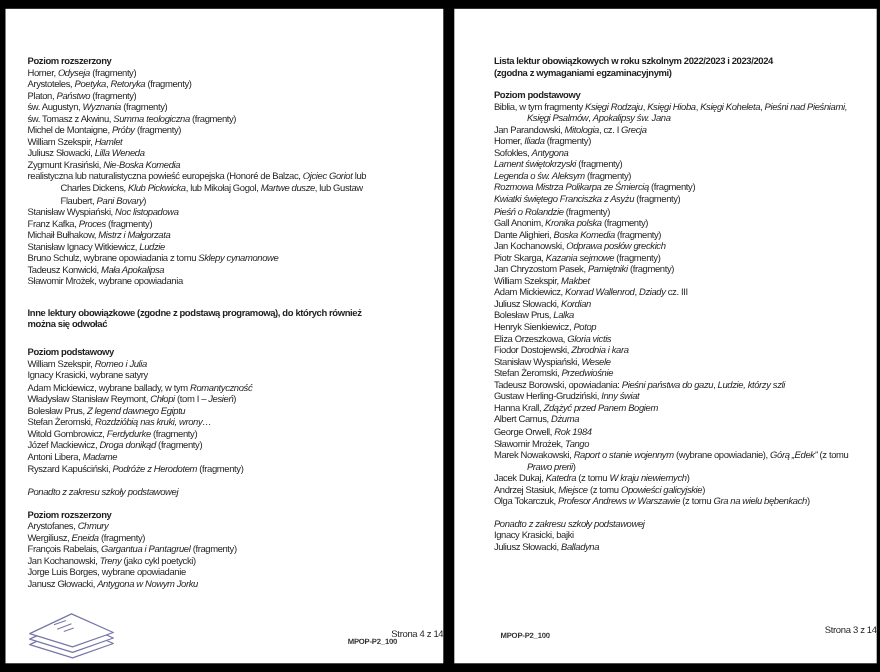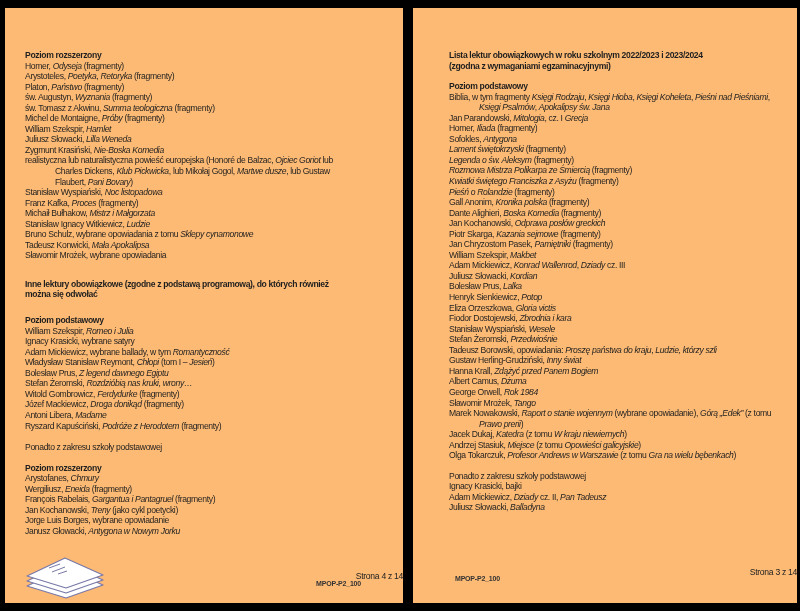--- a/index.html
+++ b/index.html
@@ -1,36 +1,36 @@
 <!DOCTYPE html>
 <html><head>
 <meta charset="utf-8">
 <style>
   html,body{margin:0;padding:0;}
   body{
     width:800px;height:611px;background:#000;position:relative;overflow:hidden;
     font-family:"Liberation Sans", sans-serif;
   }
   .page{
-    position:absolute;top:8px;height:595px;background:#fdba74;overflow:hidden;
+    position:absolute;top:8px;height:595px;background:#ffffff;overflow:hidden;
     box-shadow:0 0 2px rgba(0,0,0,.6);
   }
   .page-left{left:5px;width:398px;}
   .page-right{left:413px;width:384px;}
   .content{position:absolute;top:42px;}
   .page-left .content{left:20px;right:8px;}
   .page-right .content{left:36px;right:6px;}
   .ln{
     font-size:8.6px;letter-spacing:-0.35px;line-height:10.55px;
     white-space:nowrap;color:#1f1f1f;
   }
   .ind{padding-left:30px;}
   .section{margin-top:0;}
   .heading .ln,.title .ln{font-weight:700;}
-  .iheading .ln{}
+  .iheading .ln{font-style:italic;}
   .footer{position:absolute;left:0;right:0;bottom:0;height:62px;}
   .pagenum{
     position:absolute;left:0;right:0;bottom:22px;text-align:right;
     font-size:8.6px;letter-spacing:-0.3px;color:#222;
   }
   .page-left .pagenum{text-indent:-28px;}
   .page-right .pagenum{bottom:26px;text-indent:26px;}
   .doccode{
     position:absolute;font-size:7px;font-weight:700;letter-spacing:-0.2px;color:#333;
   }
@@ -142,38 +142,37 @@
         <div class="ln">Jan Chryzostom Pasek, <i>Pamiętniki</i> (fragmenty)</div>
         <div class="ln">William Szekspir, <i>Makbet</i></div>
         <div class="ln">Adam Mickiewicz, <i>Konrad Wallenrod</i>, <i>Dziady</i> cz. III</div>
         <div class="ln">Juliusz Słowacki, <i>Kordian</i></div>
         <div class="ln">Bolesław Prus, <i>Lalka</i></div>
         <div class="ln">Henryk Sienkiewicz, <i>Potop</i></div>
         <div class="ln">Eliza Orzeszkowa, <i>Gloria victis</i></div>
         <div class="ln">Fiodor Dostojewski, <i>Zbrodnia i kara</i></div>
         <div class="ln">Stanisław Wyspiański, <i>Wesele</i></div>
         <div class="ln">Stefan Żeromski, <i>Przedwiośnie</i></div>
-        <div class="ln">Tadeusz Borowski, opowiadania: <i>Proszę państwa do kraju</i>, <i>Ludzie, którzy szli</i></div>
+        <div class="ln">Tadeusz Borowski, opowiadania: <i>Pieśni państwa do gazu</i>, <i>Ludzie, którzy szli</i></div>
         <div class="ln">Gustaw Herling-Grudziński, <i>Inny świat</i></div>
         <div class="ln">Hanna Krall, <i>Zdążyć przed Panem Bogiem</i></div>
         <div class="ln">Albert Camus, <i>Dżuma</i></div>
         <div class="ln">George Orwell, <i>Rok 1984</i></div>
         <div class="ln">Sławomir Mrożek, <i>Tango</i></div>
         <div class="ln">Marek Nowakowski, <i>Raport o stanie wojennym</i> (wybrane opowiadanie), <i>Górą „Edek”</i> (z tomu</div>
         <div class="ln ind"><i>Prawo prerii</i>)</div>
         <div class="ln">Jacek Dukaj, <i>Katedra</i> (z tomu <i>W kraju niewiernych</i>)</div>
         <div class="ln">Andrzej Stasiuk, <i>Miejsce</i> (z tomu <i>Opowieści galicyjskie</i>)</div>
         <div class="ln">Olga Tokarczuk, <i>Profesor Andrews w Warszawie</i> (z tomu <i>Gra na wielu bębenkach</i>)</div>
       </div>
       <div class="section iheading" style="margin-top: 10px;">
         <div class="ln">Ponadto z zakresu szkoły podstawowej</div>
       </div>
       <div class="section list">
         <div class="ln">Ignacy Krasicki, bajki</div>
-        <div class="ln">Adam Mickiewicz, <i>Dziady</i> cz. II, <i>Pan Tadeusz</i></div>
         <div class="ln">Juliusz Słowacki, <i>Balladyna</i></div>
       </div>
     </div>
   <div class="footer">
     <div class="pagenum">Strona 3 z 14</div>
     <div class="doccode">MPOP-P2_100</div>
   </div>
 </div>
 
 </body></html>

